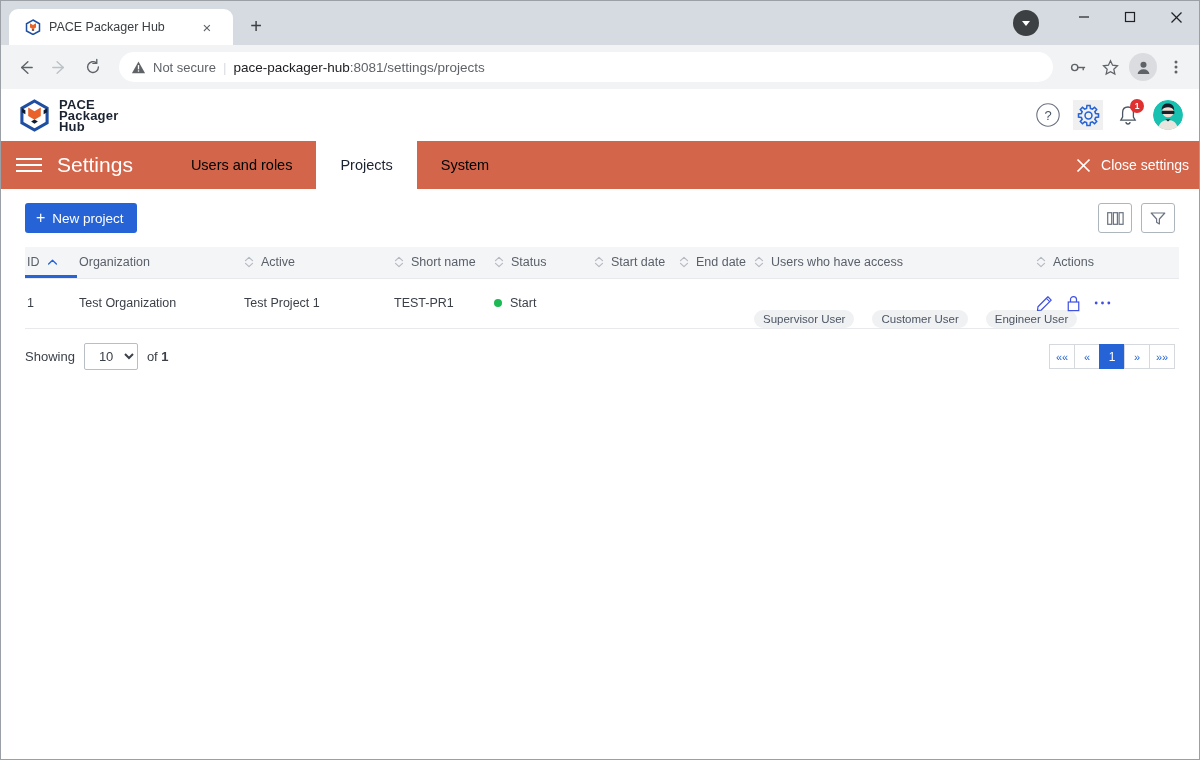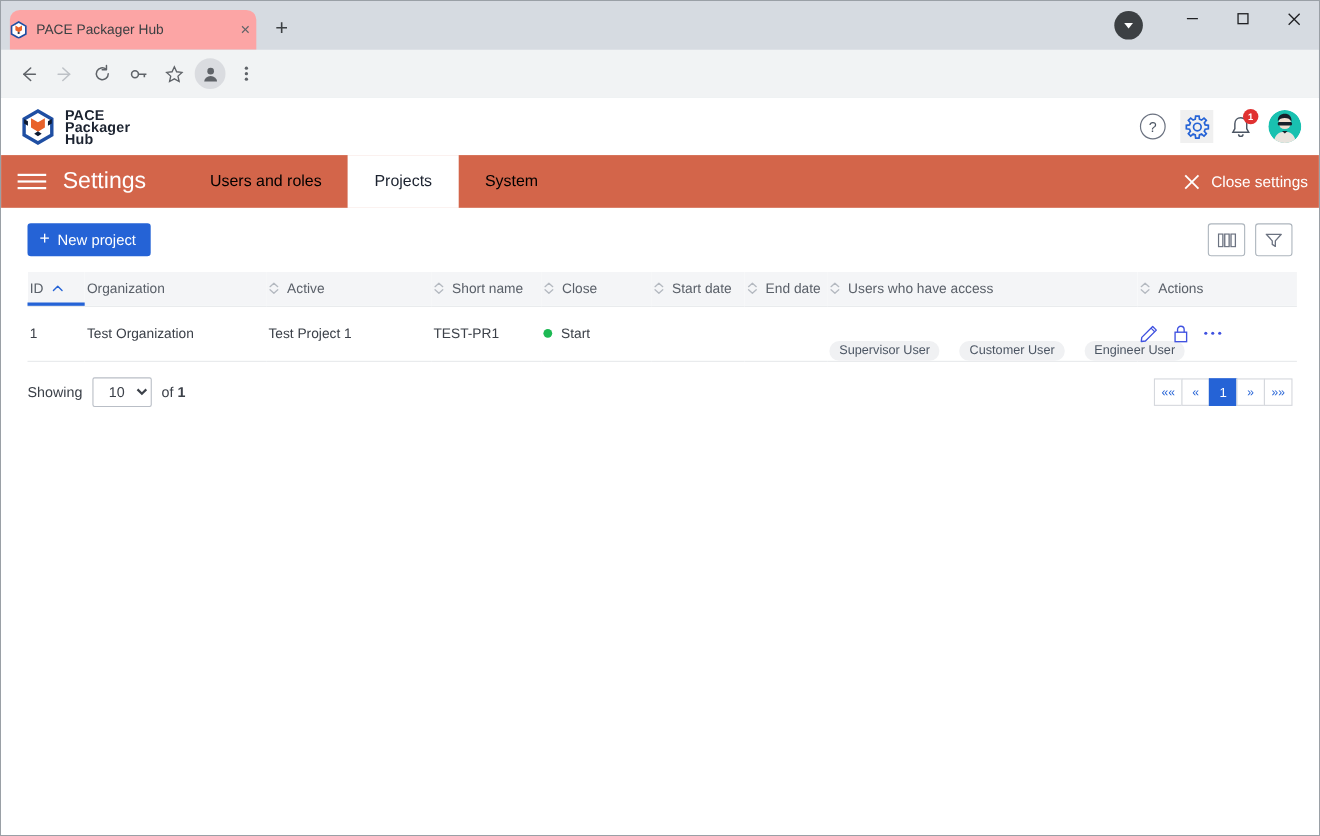--- a/index.html
+++ b/index.html
@@ -19,24 +19,24 @@
     border: 1px solid #9aa0a6;
   }
   .titlebar {
     height: 44px; background: #d6dbe1;
     display: flex; align-items: flex-end;
     position: relative; flex: none;
   }
   .tabstrip { display: flex; align-items: flex-end; height: 44px; padding-left: 8px; }
   .tab {
     height: 36px; width: 224px;
-    background: #fca5a5;
+    background: #ffffff;
     border-radius: 9px 9px 0 0;
     display: flex; align-items: center;
-    padding: 0 0; gap: 8px;
+    padding: 0 16px; gap: 8px;
     position: relative;
   }
   .tab-favicon { width: 16px; height: 16px; flex: none; display: block; }
   .tab-title {
     flex: 1; font-size: 12.5px; color: #3c4043;
     white-space: nowrap; overflow: hidden; text-overflow: ellipsis;
   }
   .tab-close {
     width: 20px; height: 20px; flex: none;
     display: flex; align-items: center; justify-content: center;
@@ -293,20 +293,30 @@
           <line x1="3" y1="10" x2="14" y2="10" stroke="#bdc1c6" stroke-width="1.5" stroke-linecap="round"></line>
         </svg>
     </div>
     <div class="nav-btn">
       <svg width="18" height="18" viewBox="0 0 20 20">
           <path d="M16 10 A6 6 0 1 1 13.8 5.4" fill="none" stroke="#5f6368" stroke-width="1.5" stroke-linecap="round"></path>
           <polyline points="14.2,1.6 14.2,6 9.9,6" fill="none" stroke="#5f6368" stroke-width="1.5" stroke-linecap="round" stroke-linejoin="round"></polyline>
         </svg>
     </div>
 
+    <div class="omnibox">
+      <svg width="15" height="15" viewBox="0 0 16 16">
+        <path d="M8 1.6 L15 14 L1 14 Z" fill="#5f6368"></path>
+        <rect x="7.3" y="5.4" width="1.4" height="4.6" fill="#ffffff"></rect>
+        <rect x="7.3" y="11" width="1.4" height="1.4" fill="#ffffff"></rect>
+      </svg>
+      <span class="not-secure">Not secure</span>
+      <span class="omni-sep">|</span>
+      <span><span class="url-host">pace-packager-hub</span><span class="url-rest">:8081/settings/projects</span></span>
+    </div>
 
     <div class="tool-icon">
       <svg width="17" height="17" viewBox="0 0 18 18">
           <circle cx="5" cy="9" r="3.3" fill="none" stroke="#5f6368" stroke-width="1.5"></circle>
           <line x1="8" y1="9" x2="16" y2="9" stroke="#5f6368" stroke-width="1.5"></line>
           <line x1="14" y1="9" x2="14" y2="12" stroke="#5f6368" stroke-width="1.5"></line>
         </svg>
     </div>
     <div class="tool-icon">
       <svg width="17" height="17" viewBox="0 0 18 18">
@@ -465,21 +475,21 @@
                 </svg>
                 <span>Short name</span>
               </div>
             </th>
             <th>
               <div class="th-inner">
                 <svg class="sort-ic" width="10" height="12" viewBox="0 0 10 12">
                   <polyline points="1.5,4.6 5,1.4 8.5,4.6" fill="none" stroke="#b4b9c0" stroke-width="1.2" stroke-linecap="round" stroke-linejoin="round"></polyline>
                   <polyline points="1.5,7.4 5,10.6 8.5,7.4" fill="none" stroke="#b4b9c0" stroke-width="1.2" stroke-linecap="round" stroke-linejoin="round"></polyline>
                 </svg>
-                <span>Close</span>
+                <span>Status</span>
               </div>
             </th>
             <th>
               <div class="th-inner">
                 <svg class="sort-ic" width="10" height="12" viewBox="0 0 10 12">
                   <polyline points="1.5,4.6 5,1.4 8.5,4.6" fill="none" stroke="#b4b9c0" stroke-width="1.2" stroke-linecap="round" stroke-linejoin="round"></polyline>
                   <polyline points="1.5,7.4 5,10.6 8.5,7.4" fill="none" stroke="#b4b9c0" stroke-width="1.2" stroke-linecap="round" stroke-linejoin="round"></polyline>
                 </svg>
                 <span>Start date</span>
               </div>

